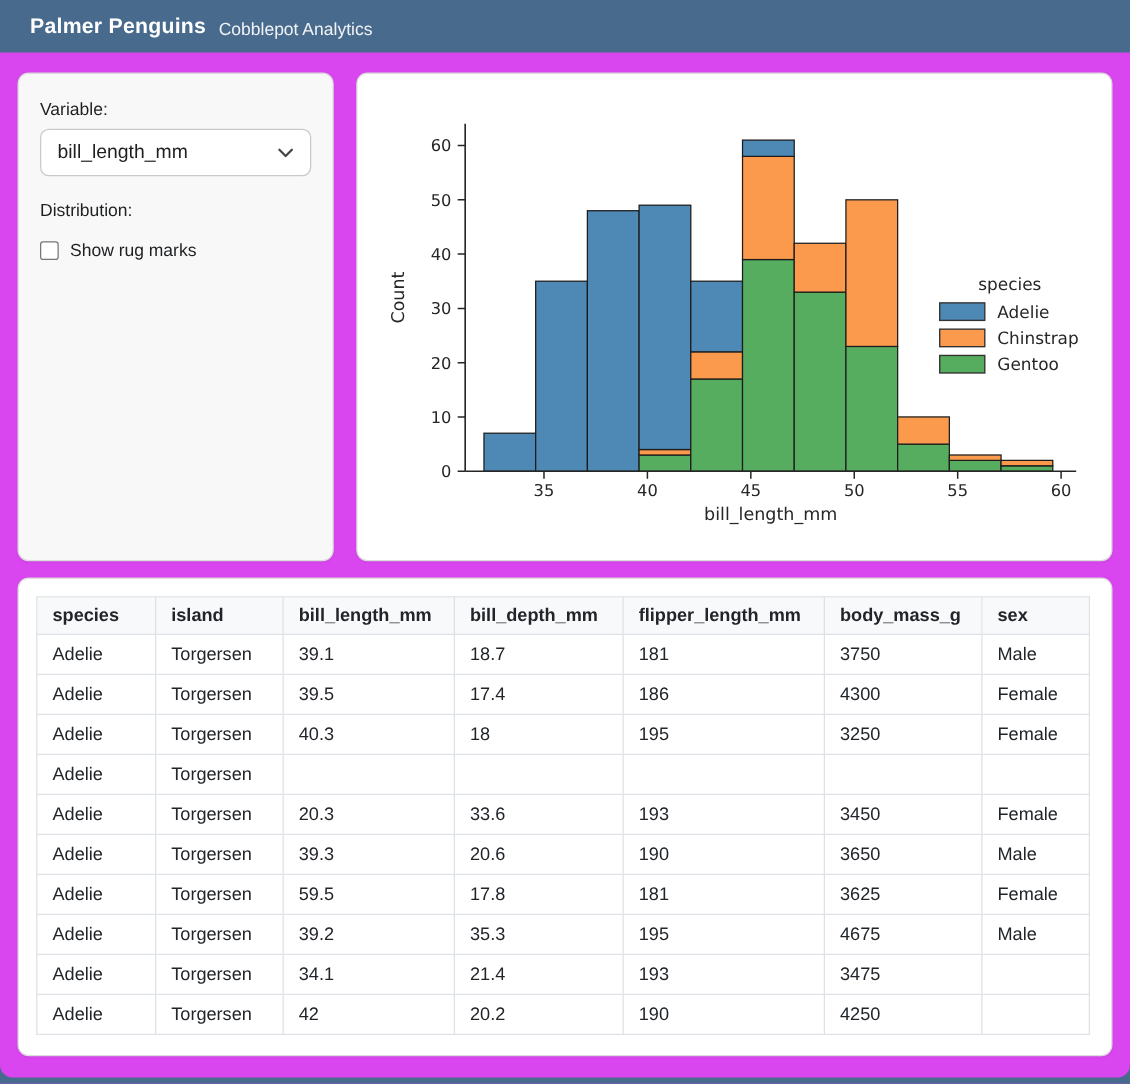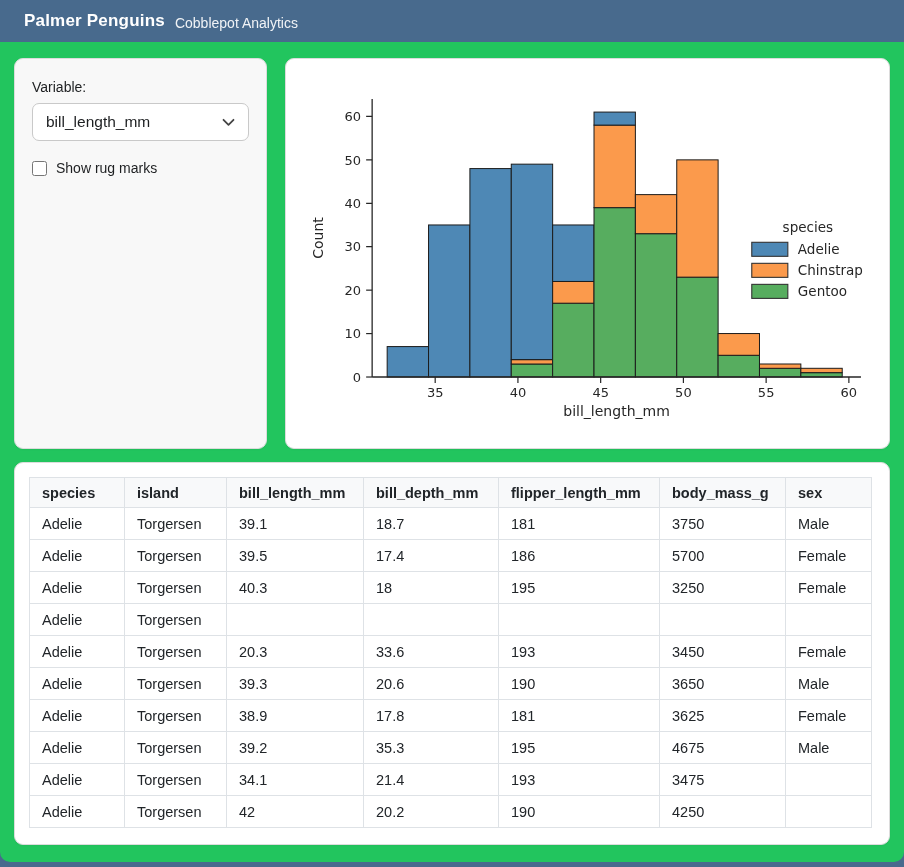--- a/index.html
+++ b/index.html
@@ -5,21 +5,21 @@
   * { box-sizing: border-box; margin: 0; padding: 0; }
   html, body { width: 904px; }
   body {
     background: #486a8d;
     font-family: "Liberation Sans", sans-serif;
     color: #1d1f21;
     height: 867px;
     overflow: hidden;
   }
   .page {
-    background: #22c55e;
+    background: #d946ef;
     height: 862px;
     border-radius: 0 0 10px 10px;
     overflow: hidden;
     display: flex;
     flex-direction: column;
   }
   
   .navbar {
     background: #486a8d;
     height: 42px;
@@ -149,20 +149,21 @@
         <div class="ctl-label">Variable:</div>
         <div class="select">
           <span>bill_length_mm</span>
           <span class="chev">
             <svg width="13" height="9" viewBox="0 0 13 9">
                 <path d="M1.5 1.8 L6.5 6.8 L11.5 1.8" fill="none" stroke="#444" stroke-width="1.8" stroke-linecap="round" stroke-linejoin="round"></path>
               </svg>
           </span>
         </div>
 
+        <div class="ctl-label">Distribution:</div>
 
         <label class="checkbox-row">
           <input type="checkbox" style="">
           <span>Show rug marks</span>
         </label>
       </div>
 
       <div class="card chart-card">
         <div class="plot-wrap" id="plot">
             <svg viewBox="0 0 600 377" font-family="&quot;DejaVu Sans&quot;, sans-serif">
@@ -261,21 +262,21 @@
               <td>181</td>
               <td>3750</td>
               <td>Male</td>
             </tr>
             <tr>
               <td>Adelie</td>
               <td>Torgersen</td>
               <td>39.5</td>
               <td>17.4</td>
               <td>186</td>
-              <td>5700</td>
+              <td>4300</td>
               <td>Female</td>
             </tr>
             <tr>
               <td>Adelie</td>
               <td>Torgersen</td>
               <td>40.3</td>
               <td>18</td>
               <td>195</td>
               <td>3250</td>
               <td>Female</td>
@@ -303,21 +304,21 @@
               <td>Torgersen</td>
               <td>39.3</td>
               <td>20.6</td>
               <td>190</td>
               <td>3650</td>
               <td>Male</td>
             </tr>
             <tr>
               <td>Adelie</td>
               <td>Torgersen</td>
-              <td>38.9</td>
+              <td>59.5</td>
               <td>17.8</td>
               <td>181</td>
               <td>3625</td>
               <td>Female</td>
             </tr>
             <tr>
               <td>Adelie</td>
               <td>Torgersen</td>
               <td>39.2</td>
               <td>35.3</td>

